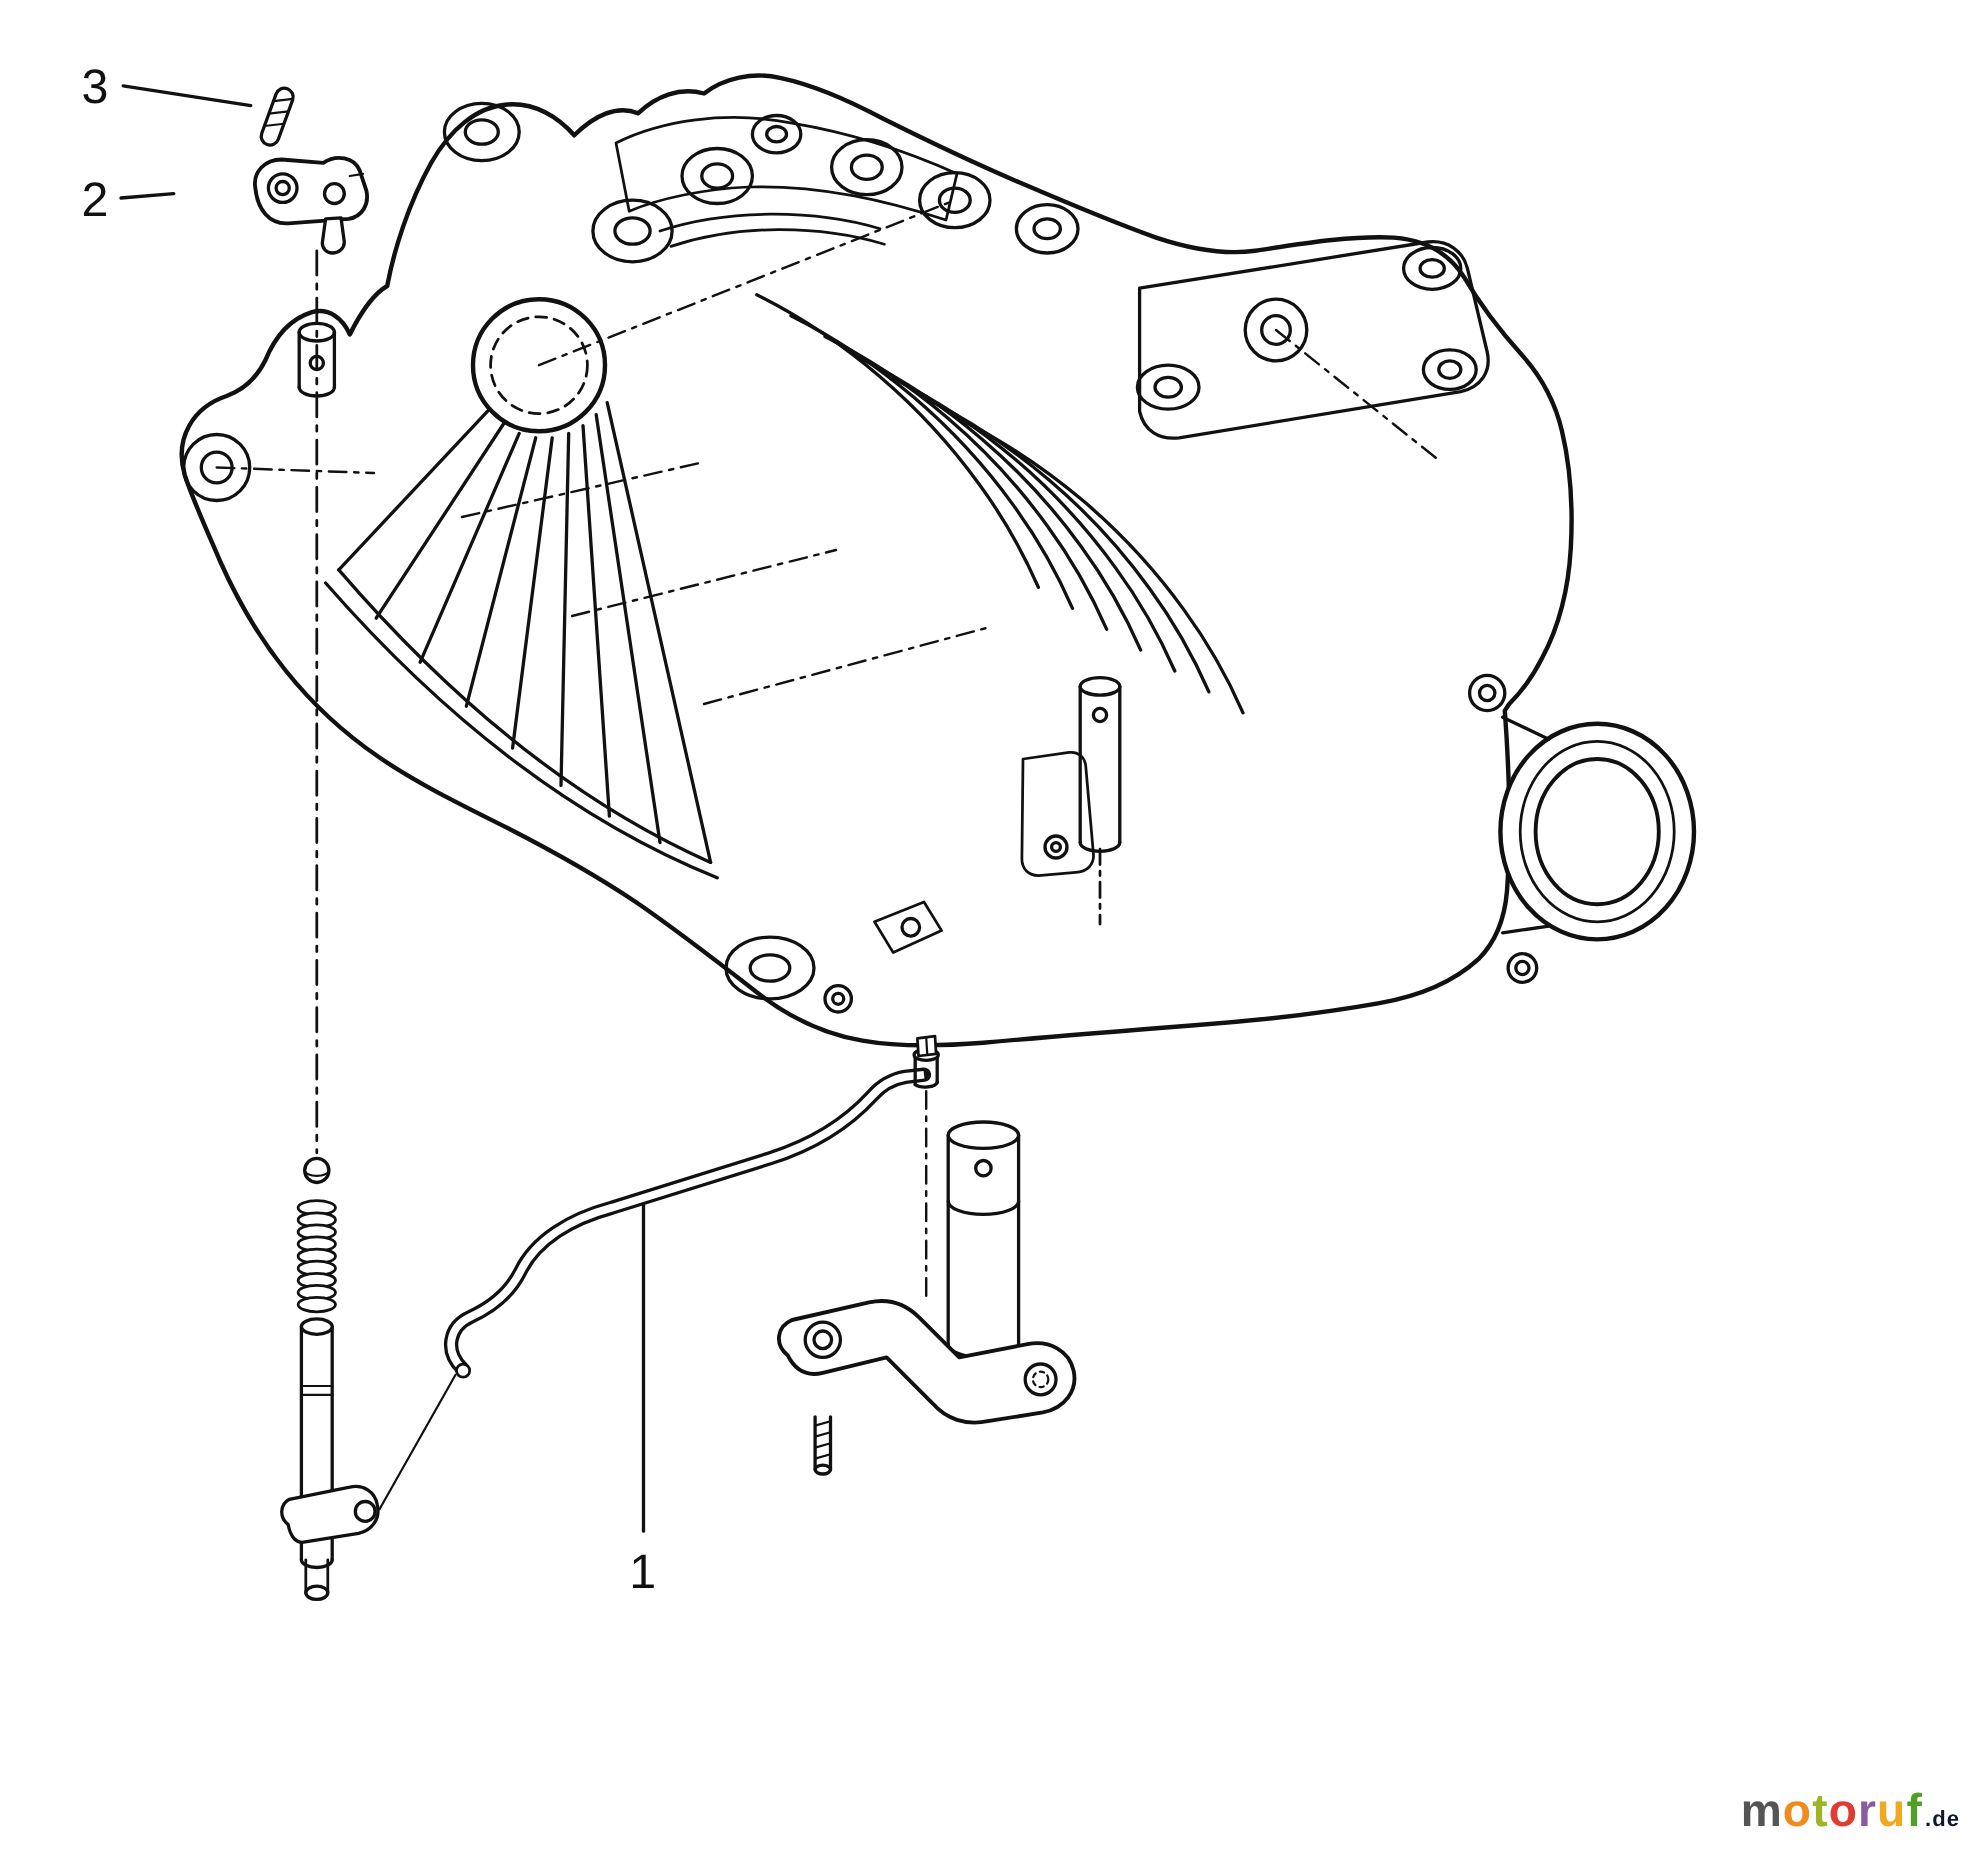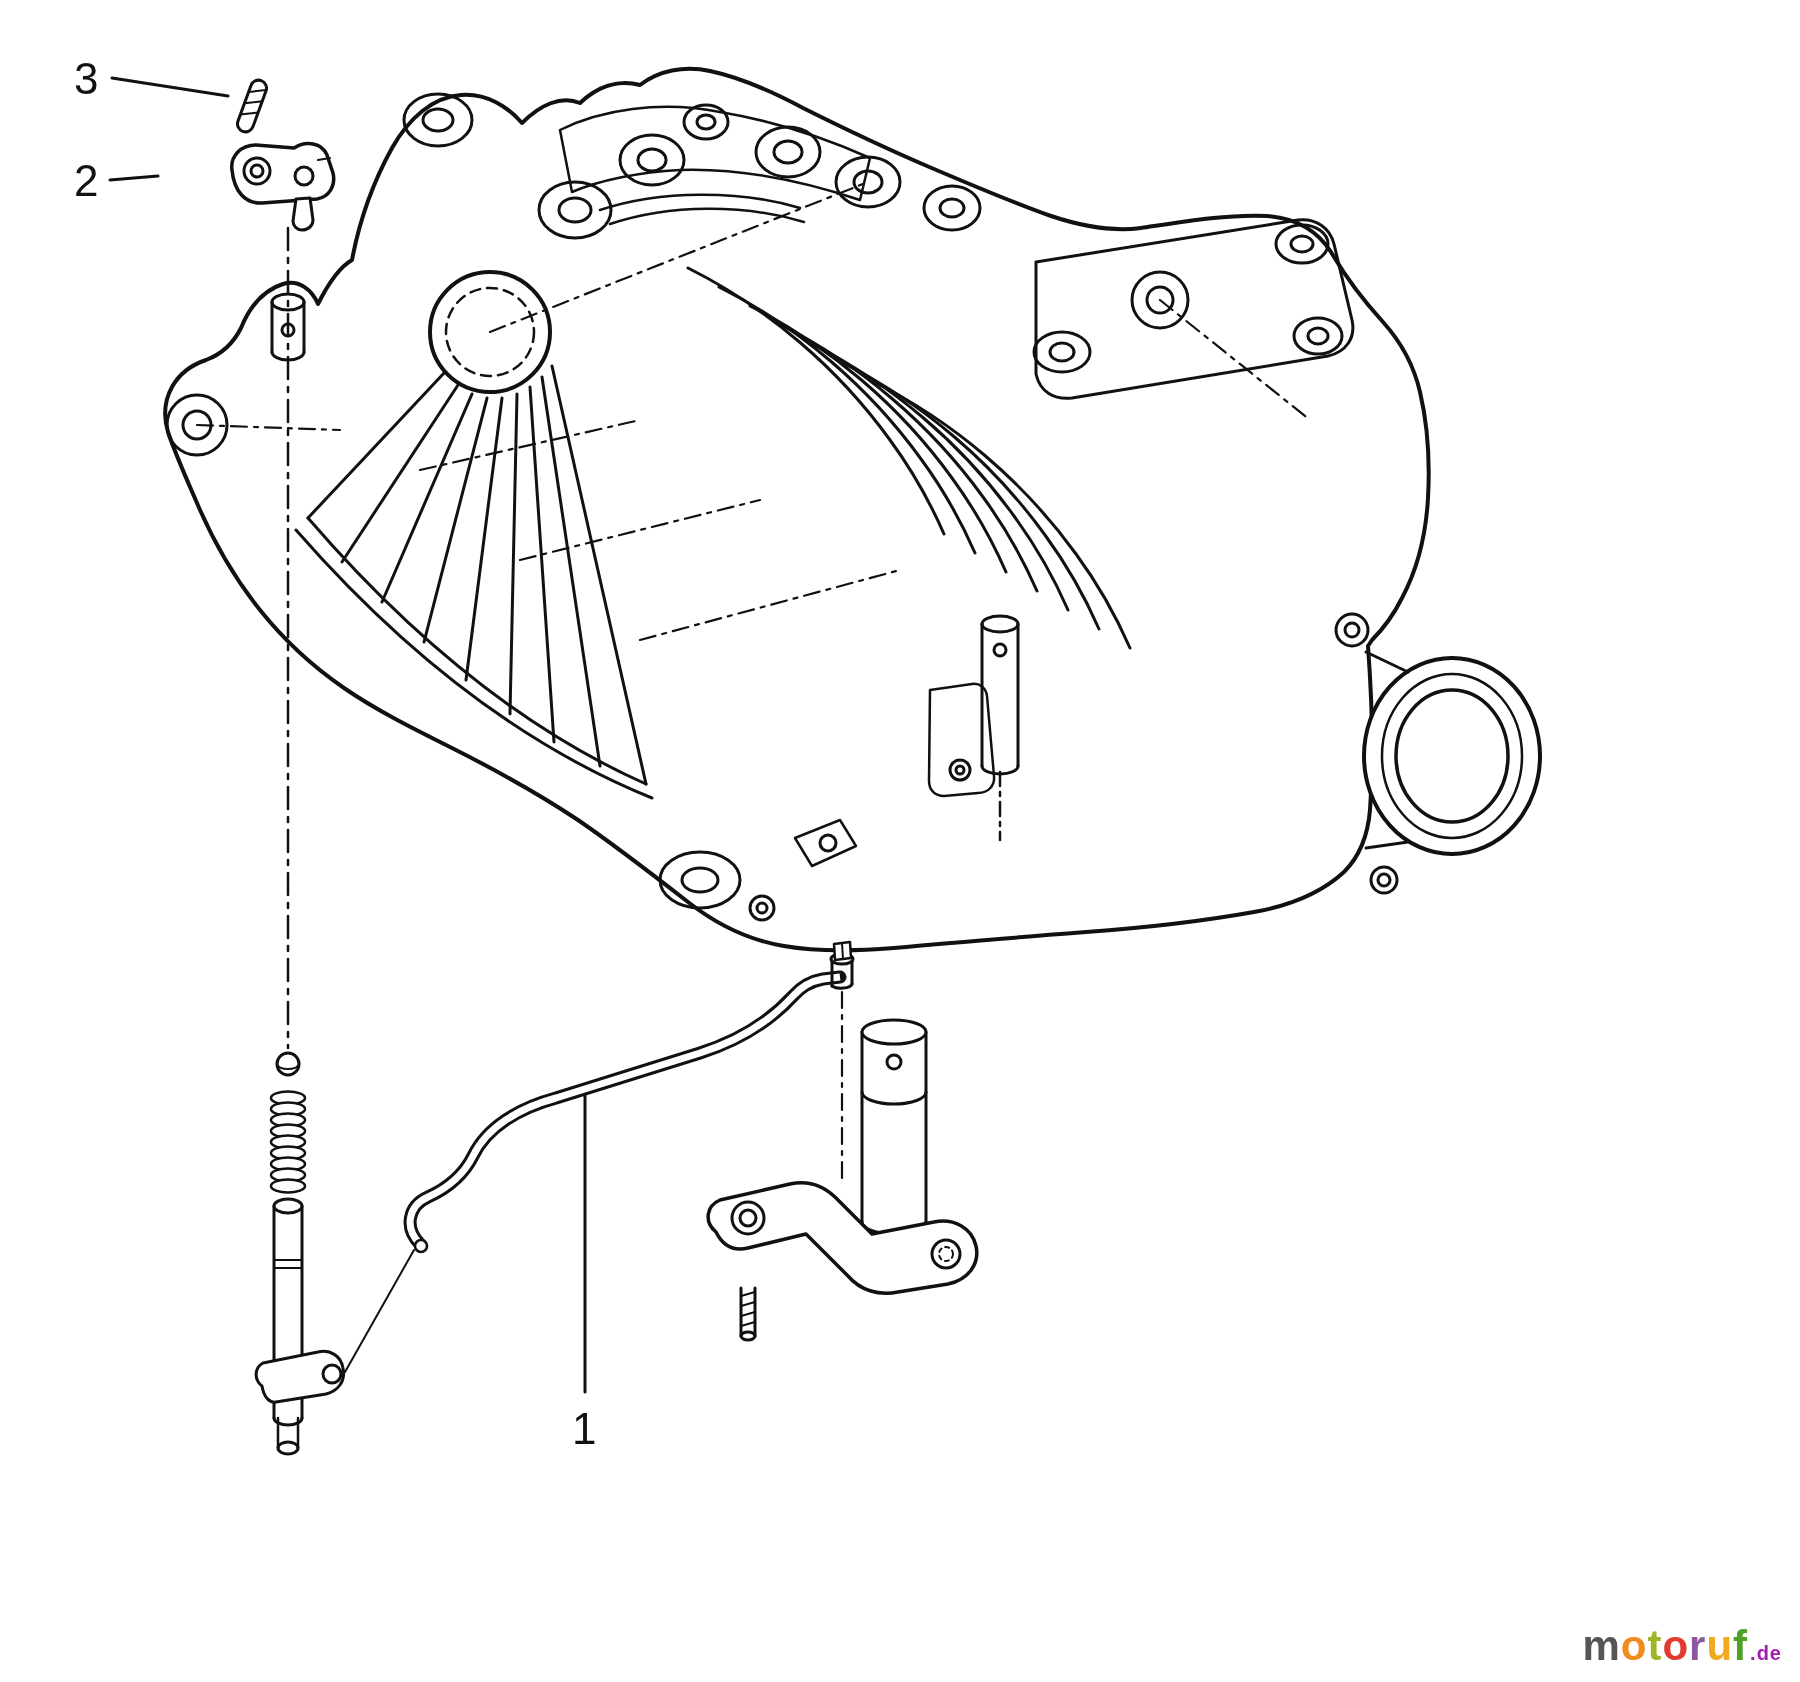--- a/index.html
+++ b/index.html
@@ -293,16 +293,16 @@
   </svg>
 
   <div class="watermark">
     <span style="color:#555555">m</span>
     <span style="color:#f08c1e">o</span>
     <span style="color:#a0b428">t</span>
     <span style="color:#e03c31">o</span>
     <span style="color:#8c5aa0">r</span>
     <span style="color:#f0a81e">u</span>
     <span style="color:#50a028">f</span>
-    <span class="suffix" style="color:#a21caf">.de</span>
+    <span class="suffix" style="color:#0f172a">.de</span>
   </div>
 
 </div>
 
 </body></html>

